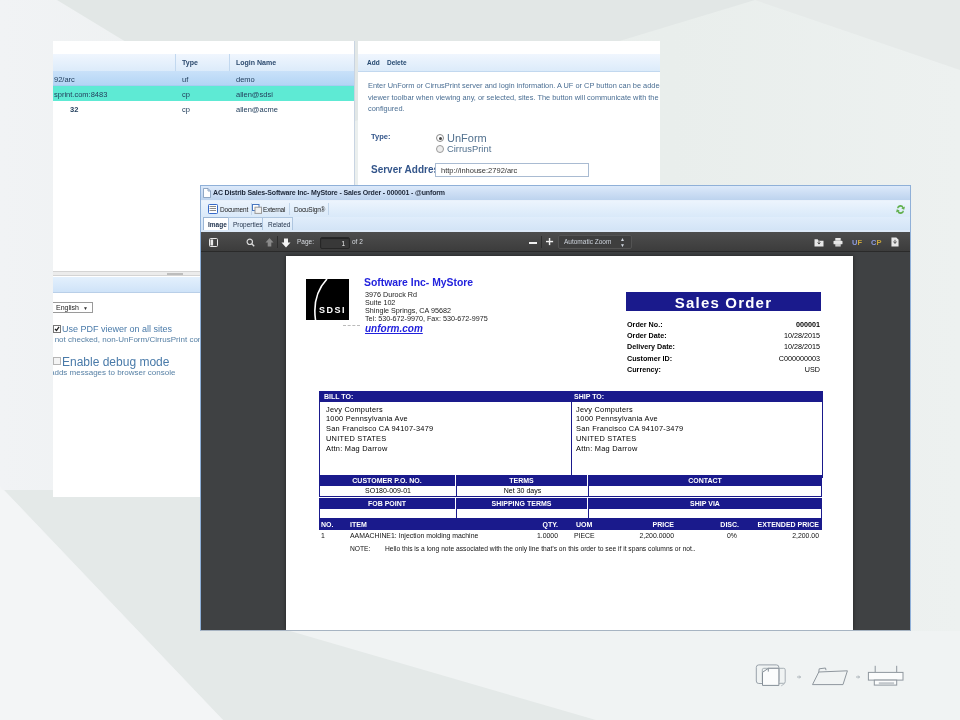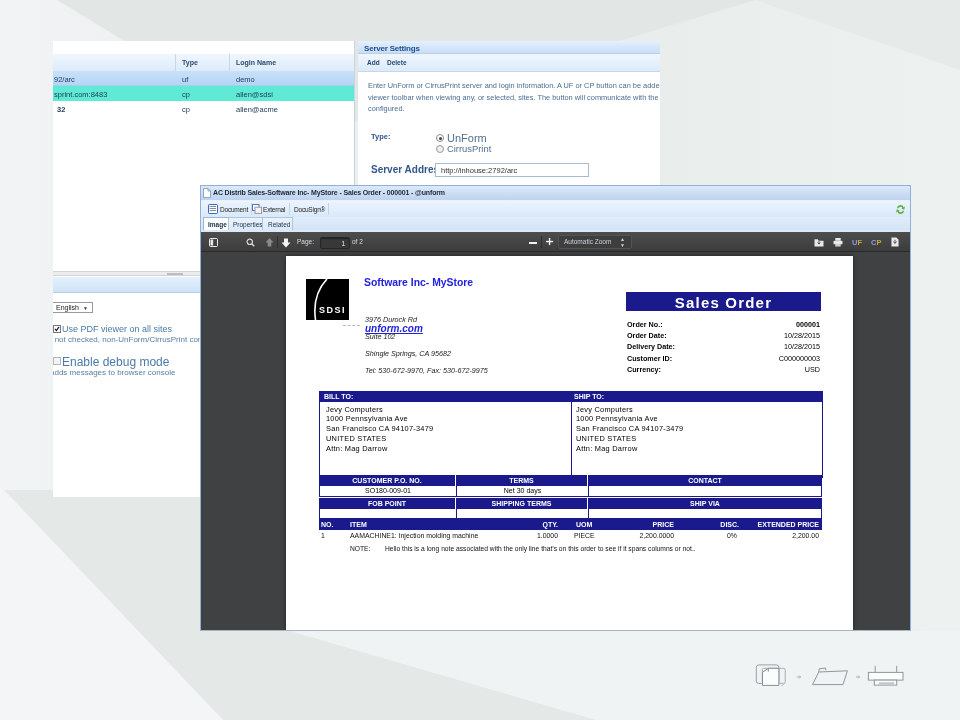--- a/index.html
+++ b/index.html
@@ -46,21 +46,21 @@
     <span class="abs" style="left:1px;top:4px;">92/arc</span>
     <span class="abs" style="left:129px;top:4px;">uf</span>
     <span class="abs" style="left:183px;top:4px;">demo</span>
   </div>
   <div class="abs nw" style="left:0;top:45px;width:301px;height:15px;background:#5eead4;font-size:7.5px;color:#24405e;">
     <span class="abs" style="left:1px;top:4px;">sprint.com:8483</span>
     <span class="abs" style="left:129px;top:4px;">cp</span>
     <span class="abs" style="left:183px;top:4px;">allen@sdsi</span>
   </div>
   <div class="abs nw" style="left:0;top:60px;width:301px;height:15px;background:#fff;font-size:7.5px;color:#24405e;">
-    <span class="abs" style="left:4px;top:4px;font-weight:bold;">32</span>
+    <span class="abs" style="left:17px;top:4px;font-weight:bold;">32</span>
     <span class="abs" style="left:129px;top:4px;">cp</span>
     <span class="abs" style="left:183px;top:4px;">allen@acme</span>
   </div>
 
   <div class="abs" style="left:0;top:230px;width:301px;height:3px;background:#ececec;border-top:1px solid #d4d4d4;border-bottom:1px solid #d4d4d4;">
     <div class="abs" style="left:114px;top:1px;width:16px;height:1.5px;background:#bdbdbd;"></div>
   </div>
 
   <div class="abs" style="left:0;top:236px;width:301px;height:15px;background:linear-gradient(#e3f0fd,#cfe3f8);border-bottom:1px solid #b9cfe8;"></div>
 
@@ -76,23 +76,20 @@
   </div>
   <span class="abs nw" style="left:9px;top:282.5px;font-size:9px;color:#497aa9;">Use PDF viewer on all sites</span>
   <span class="abs nw" style="left:-5px;top:294px;font-size:8px;color:#5780a5;">If not checked, non-UnForm/CirrusPrint configuration</span>
 
   <div class="abs" style="left:0px;top:316px;width:6px;height:6px;background:#f4f4f4;border:1px solid #b5b5b5;"></div>
   <span class="abs nw" style="left:9px;top:314px;font-size:12px;color:#497aa9;">Enable debug mode</span>
   <span class="abs nw" style="left:-3px;top:327px;font-size:8px;color:#5780a5;">adds messages to browser console</span>
 </div>
 
 <div class="win" id="win2" style="left:358px;top:41px;width:302px;height:450px;">
-  <div class="tbar" style="top:0;height:12px;">
-      <span class="abs ttl nw" style="left:6px;top:2.5px;letter-spacing:-0.2px;">Server Settings</span>
-    </div>
   <div class="abs" style="left:0;top:13px;width:302px;height:17px;background:linear-gradient(#f0f6fe,#dcebfa);border-bottom:1px solid #c2d8ef;">
     <span class="abs nw" style="left:9px;top:5px;font-size:6.5px;font-weight:bold;color:#274a71;">Add</span>
     <span class="abs nw" style="left:29px;top:5px;font-size:6.5px;font-weight:bold;color:#274a71;">Delete</span>
   </div>
   <div class="abs nw" style="left:10px;top:39px;font-size:7.4px;color:#4a6e93;line-height:11.6px;">
     Enter UnForm or CirrusPrint server and login information. A UF or CP button can be added to the<br>
     viewer toolbar when viewing any, or selected, sites. The button will communicate with the server<br>
     configured.
   </div>
   <span class="abs nw" style="left:13px;top:91px;font-size:7.5px;font-weight:bold;color:#33558a;">Type:</span>
@@ -213,21 +210,21 @@
   <div class="abs" id="page" style="left:85px;top:70px;width:567px;height:374px;background:#fff;box-shadow:0 0 4px rgba(0,0,0,.5);overflow:hidden;color:#000;">
 
     <svg class="abs" style="left:20px;top:23px;" width="44" height="42" viewBox="0 0 44 42">
       <rect x="0" y="0" width="43" height="41" fill="#000"></rect>
       <path d="M21,0 Q6,16 9.5,41" fill="none" stroke="#fff" stroke-width="1.6"></path>
       <text x="13" y="34" font-family="Liberation Sans,sans-serif" font-size="9" font-weight="bold" fill="#fff" letter-spacing="1.5">SDSI</text>
       <rect x="45" y="39" width="1" height="1" fill="#888"></rect>
     </svg>
     <div class="abs" style="left:57px;top:69px;width:17px;height:1px;border-top:1px dashed #bbb;"></div>
     <span class="abs nw" style="left:78px;top:21px;font-size:10.4px;font-weight:bold;color:#2222dd;">Software Inc- MyStore</span>
-    <div class="abs nw" style="left:79px;top:34.5px;font-size:7.2px;font-style:italic;color:#222;line-height:17px;margin-top:20px;">
+    <div class="abs nw" style="left:79px;top:34.5px;font-size:7.2px;color:#222;line-height:8px;">
       3976 Durock Rd<br>Suite 102<br>Shingle Springs, CA 95682<br>Tel: 530-672-9970, Fax: 530-672-9975
     </div>
     <span class="abs nw" style="left:79px;top:66.5px;font-size:10px;font-weight:bold;font-style:italic;color:#2222dd;text-decoration:underline;">unform.com</span>
 
     <div class="abs" style="left:340px;top:36px;width:195px;height:19px;background:#1a1a8c;">
       <div style="text-align:center;font-size:15px;letter-spacing:1.2px;font-weight:bold;color:#fff;margin-top:2px;">Sales Order</div>
     </div>
 
     <div class="abs nw" style="left:341px;top:62.5px;font-size:7.2px;font-weight:bold;line-height:11.4px;">
       Order No.:<br>Order Date:<br>Delivery Date:<br>Customer ID:<br>Currency:

